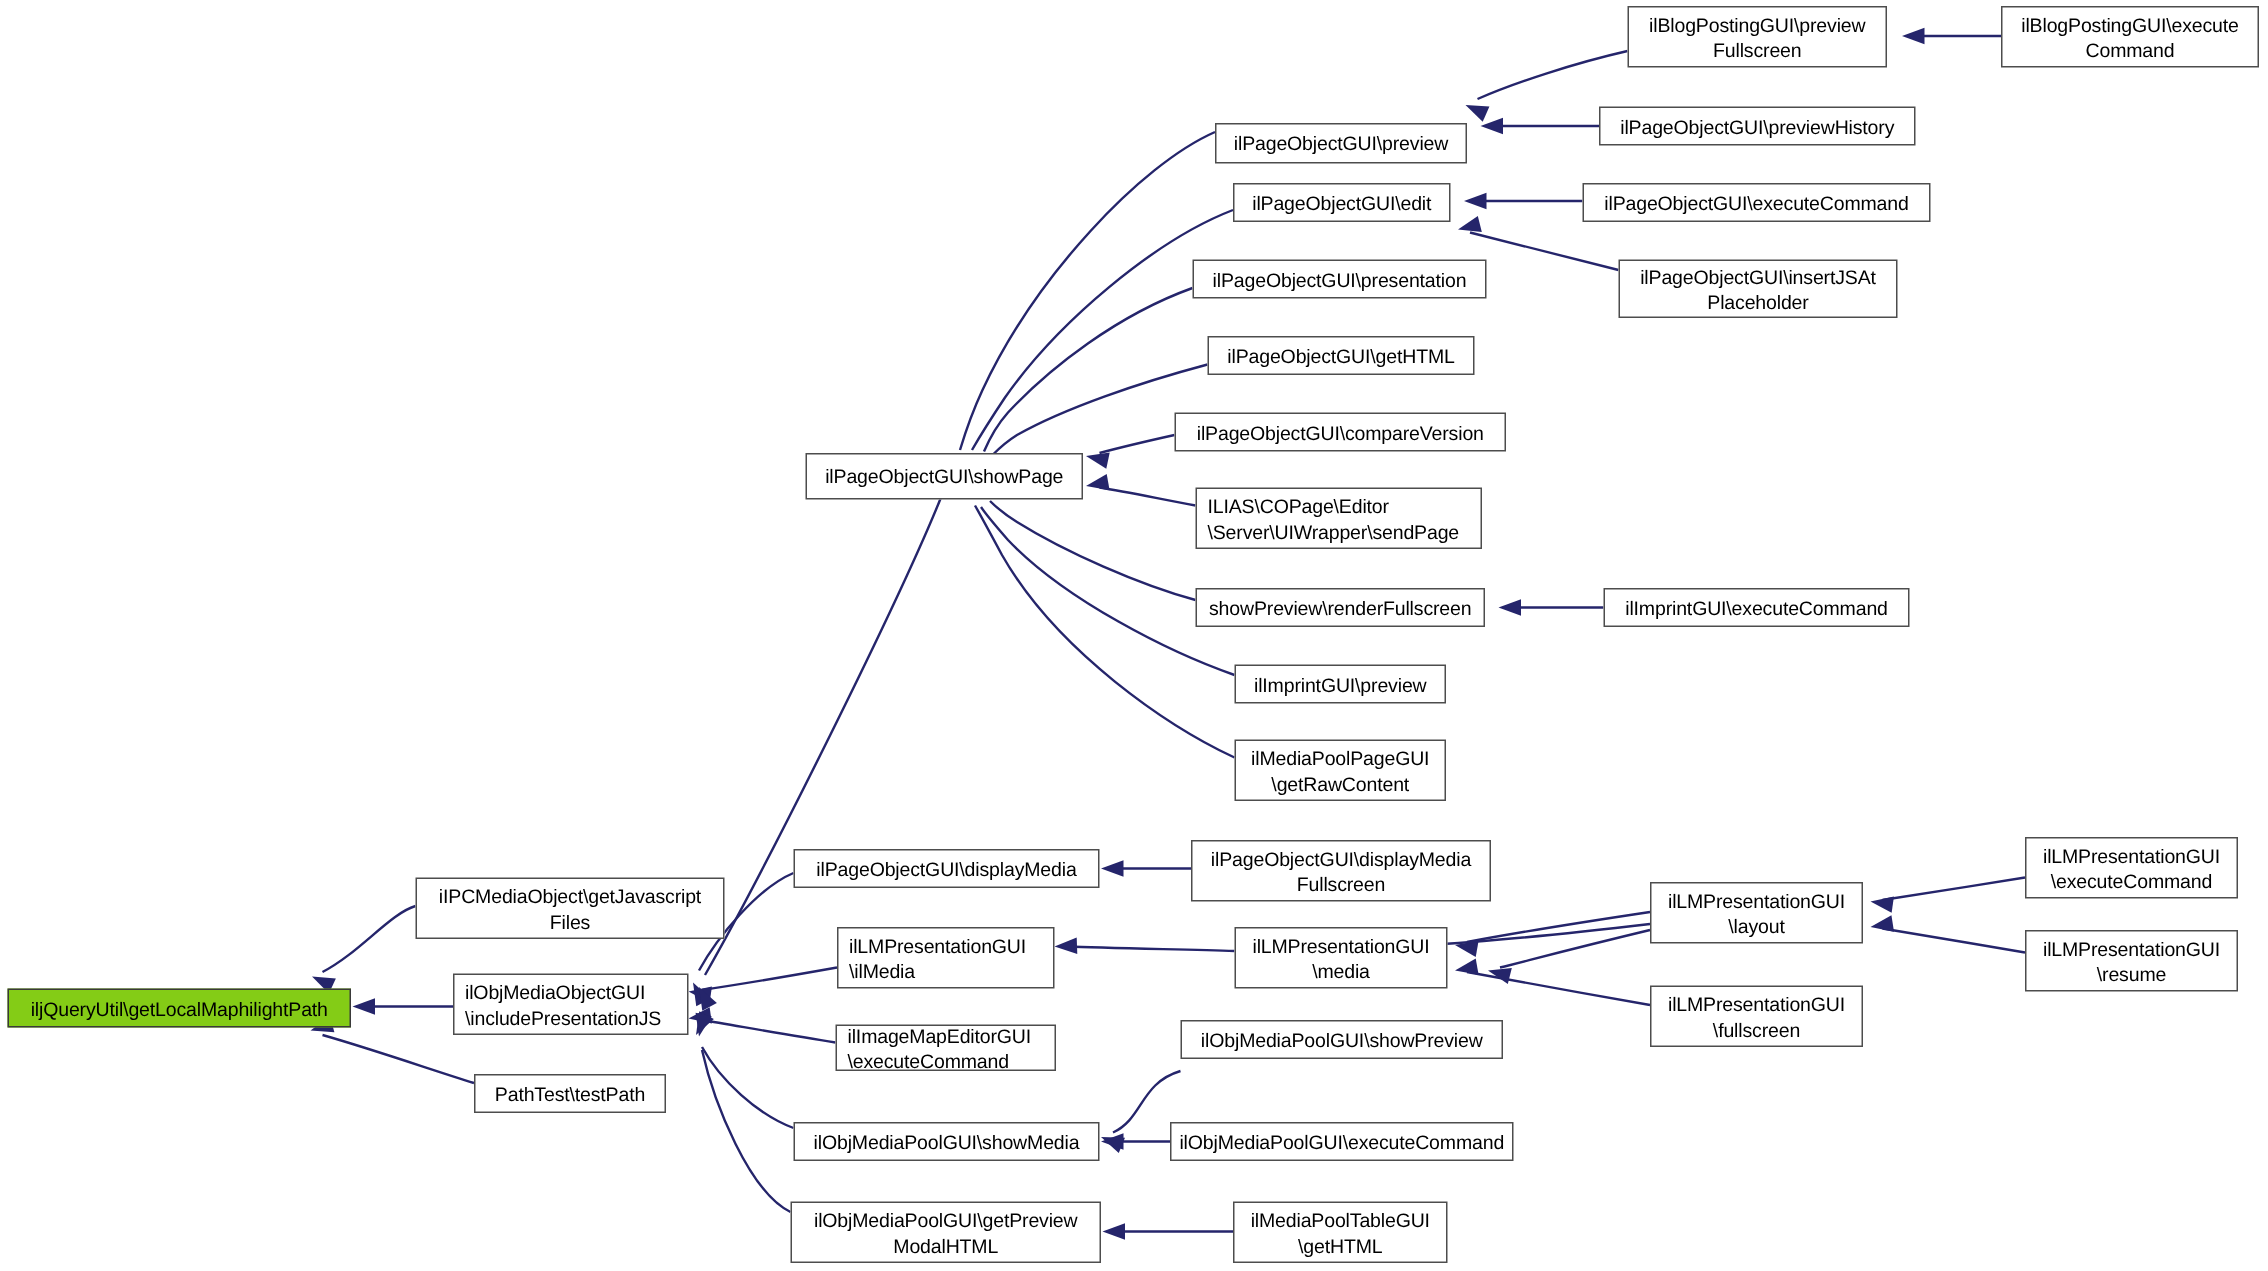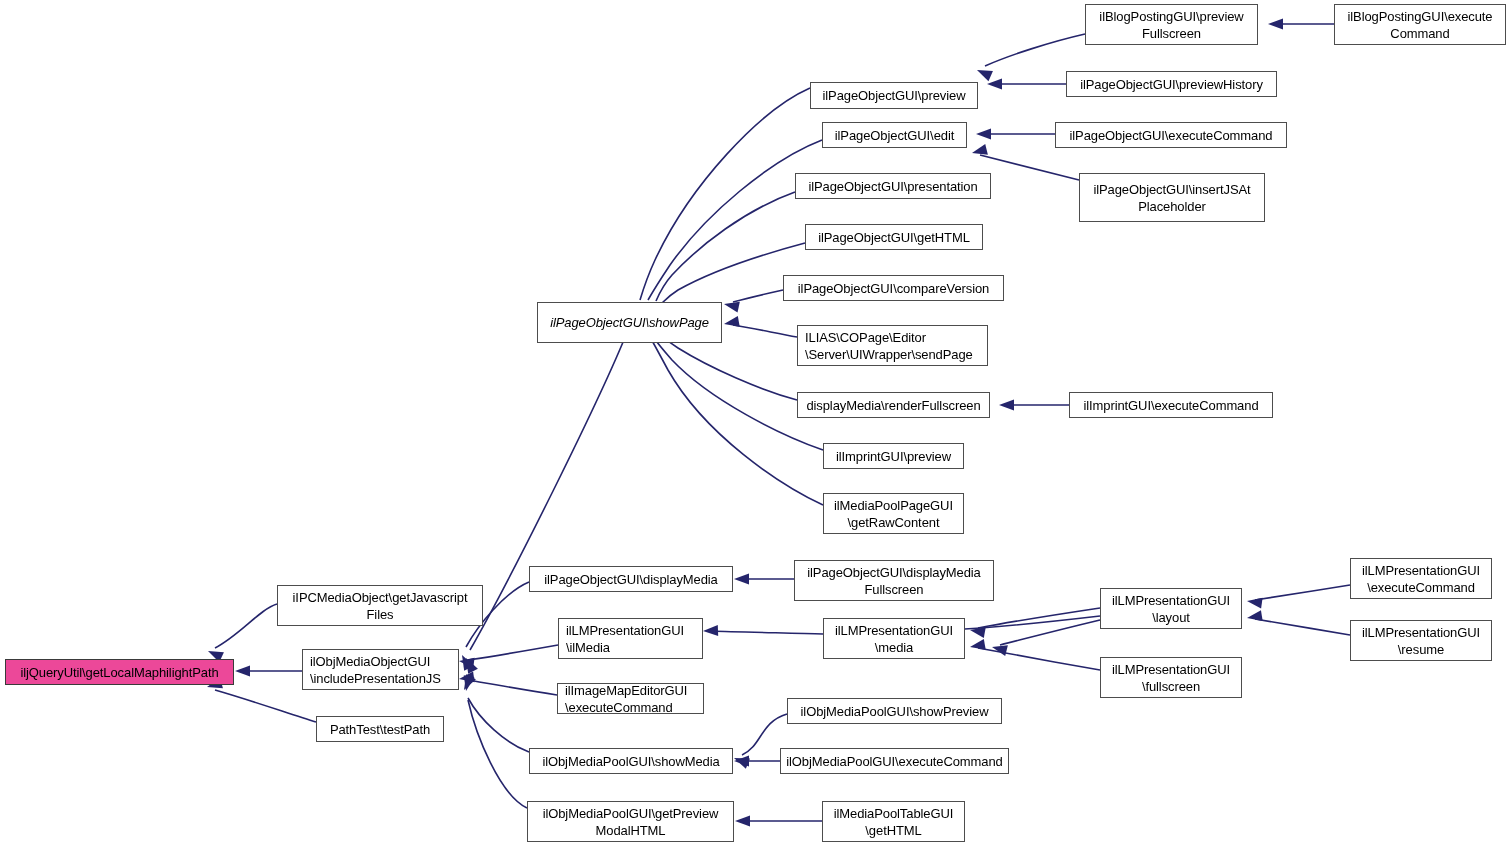--- a/index.html
+++ b/index.html
@@ -43,21 +43,21 @@
     line-height: 17px;
     letter-spacing: -0.1px;
     display: flex;
     align-items: center;
     justify-content: center;
     text-align: center;
     white-space: pre-line;
     padding: 0 4px;
   }
   .node.root {
-    background: #ec4899;
+    background: #84cc16;
     border-color: #3a3a3a;
   }
   .node.leftalign {
     justify-content: flex-start;
     text-align: left;
     padding-left: 7px;
   }
 </style>
 </head>
 <body>
@@ -142,45 +142,45 @@
 \includePresentationJS</div>
     <div class="node" style="left: 316px; top: 716px; width: 128px; height: 26px;">PathTest\testPath</div>
     <div class="node" style="left: 529px; top: 566px; width: 204px; height: 26px;">ilPageObjectGUI\displayMedia</div>
     <div class="node leftalign" style="left: 558px; top: 618px; width: 145px; height: 41px;">ilLMPresentationGUI
 \ilMedia</div>
     <div class="node leftalign" style="left: 557px; top: 683px; width: 147px; height: 31px;">ilImageMapEditorGUI
 \executeCommand</div>
     <div class="node" style="left: 529px; top: 748px; width: 204px; height: 26px;">ilObjMediaPoolGUI\showMedia</div>
     <div class="node" style="left: 527px; top: 801px; width: 207px; height: 41px;">ilObjMediaPoolGUI\getPreview
 ModalHTML</div>
-    <div class="node" style="left: 537px; top: 302px; width: 185px; height: 41px; font-style: italic;">ilPageObjectGUI\showPage</div>
+    <div class="node" style="left: 537px; top: 302px; width: 185px; height: 31px;">ilPageObjectGUI\showPage</div>
     <div class="node" style="left: 810px; top: 70px; width: 168px; height: 27px; margin-top: 12px;">ilPageObjectGUI\preview</div>
     <div class="node" style="left: 822px; top: 122px; width: 145px; height: 26px;">ilPageObjectGUI\edit</div>
     <div class="node" style="left: 795px; top: 173px; width: 196px; height: 26px;">ilPageObjectGUI\presentation</div>
     <div class="node" style="left: 805px; top: 224px; width: 178px; height: 26px;">ilPageObjectGUI\getHTML</div>
     <div class="node" style="left: 783px; top: 275px; width: 221px; height: 26px;">ilPageObjectGUI\compareVersion</div>
     <div class="node leftalign" style="left: 797px; top: 325px; width: 191px; height: 41px;">ILIAS\COPage\Editor
 \Server\UIWrapper\sendPage</div>
-    <div class="node" style="left: 797px; top: 392px; width: 193px; height: 26px;">displayMedia\renderFullscreen</div>
+    <div class="node" style="left: 797px; top: 392px; width: 193px; height: 26px;">showPreview\renderFullscreen</div>
     <div class="node" style="left: 823px; top: 443px; width: 141px; height: 26px;">ilImprintGUI\preview</div>
     <div class="node" style="left: 823px; top: 493px; width: 141px; height: 41px;">ilMediaPoolPageGUI
 \getRawContent</div>
     <div class="node" style="left: 794px; top: 560px; width: 200px; height: 41px;">ilPageObjectGUI\displayMedia
 Fullscreen</div>
     <div class="node" style="left: 823px; top: 618px; width: 142px; height: 41px;">ilLMPresentationGUI
 \media</div>
-    <div class="node" style="left: 787px; top: 698px; width: 215px; height: 26px;">ilObjMediaPoolGUI\showPreview</div>
+    <div class="node" style="left: 787px; top: 680px; width: 215px; height: 26px;">ilObjMediaPoolGUI\showPreview</div>
     <div class="node" style="left: 780px; top: 748px; width: 229px; height: 26px;">ilObjMediaPoolGUI\executeCommand</div>
     <div class="node" style="left: 822px; top: 801px; width: 143px; height: 41px;">ilMediaPoolTableGUI
 \getHTML</div>
     <div class="node" style="left: 1085px; top: 4px; width: 173px; height: 41px;">ilBlogPostingGUI\preview
 Fullscreen</div>
     <div class="node" style="left: 1066px; top: 71px; width: 211px; height: 26px;">ilPageObjectGUI\previewHistory</div>
     <div class="node" style="left: 1055px; top: 122px; width: 232px; height: 26px;">ilPageObjectGUI\executeCommand</div>
-    <div class="node" style="left: 1079px; top: 173px; width: 186px; height: 49px;">ilPageObjectGUI\insertJSAt
+    <div class="node" style="left: 1079px; top: 173px; width: 186px; height: 39px;">ilPageObjectGUI\insertJSAt
 Placeholder</div>
     <div class="node" style="left: 1069px; top: 392px; width: 204px; height: 26px;">ilImprintGUI\executeCommand</div>
     <div class="node" style="left: 1100px; top: 588px; width: 142px; height: 41px;">ilLMPresentationGUI
 \layout</div>
     <div class="node" style="left: 1100px; top: 657px; width: 142px; height: 41px;">ilLMPresentationGUI
 \fullscreen</div>
     <div class="node" style="left: 1334px; top: 4px; width: 172px; height: 41px;">ilBlogPostingGUI\execute
 Command</div>
     <div class="node" style="left: 1350px; top: 558px; width: 142px; height: 41px;">ilLMPresentationGUI
 \executeCommand</div>

